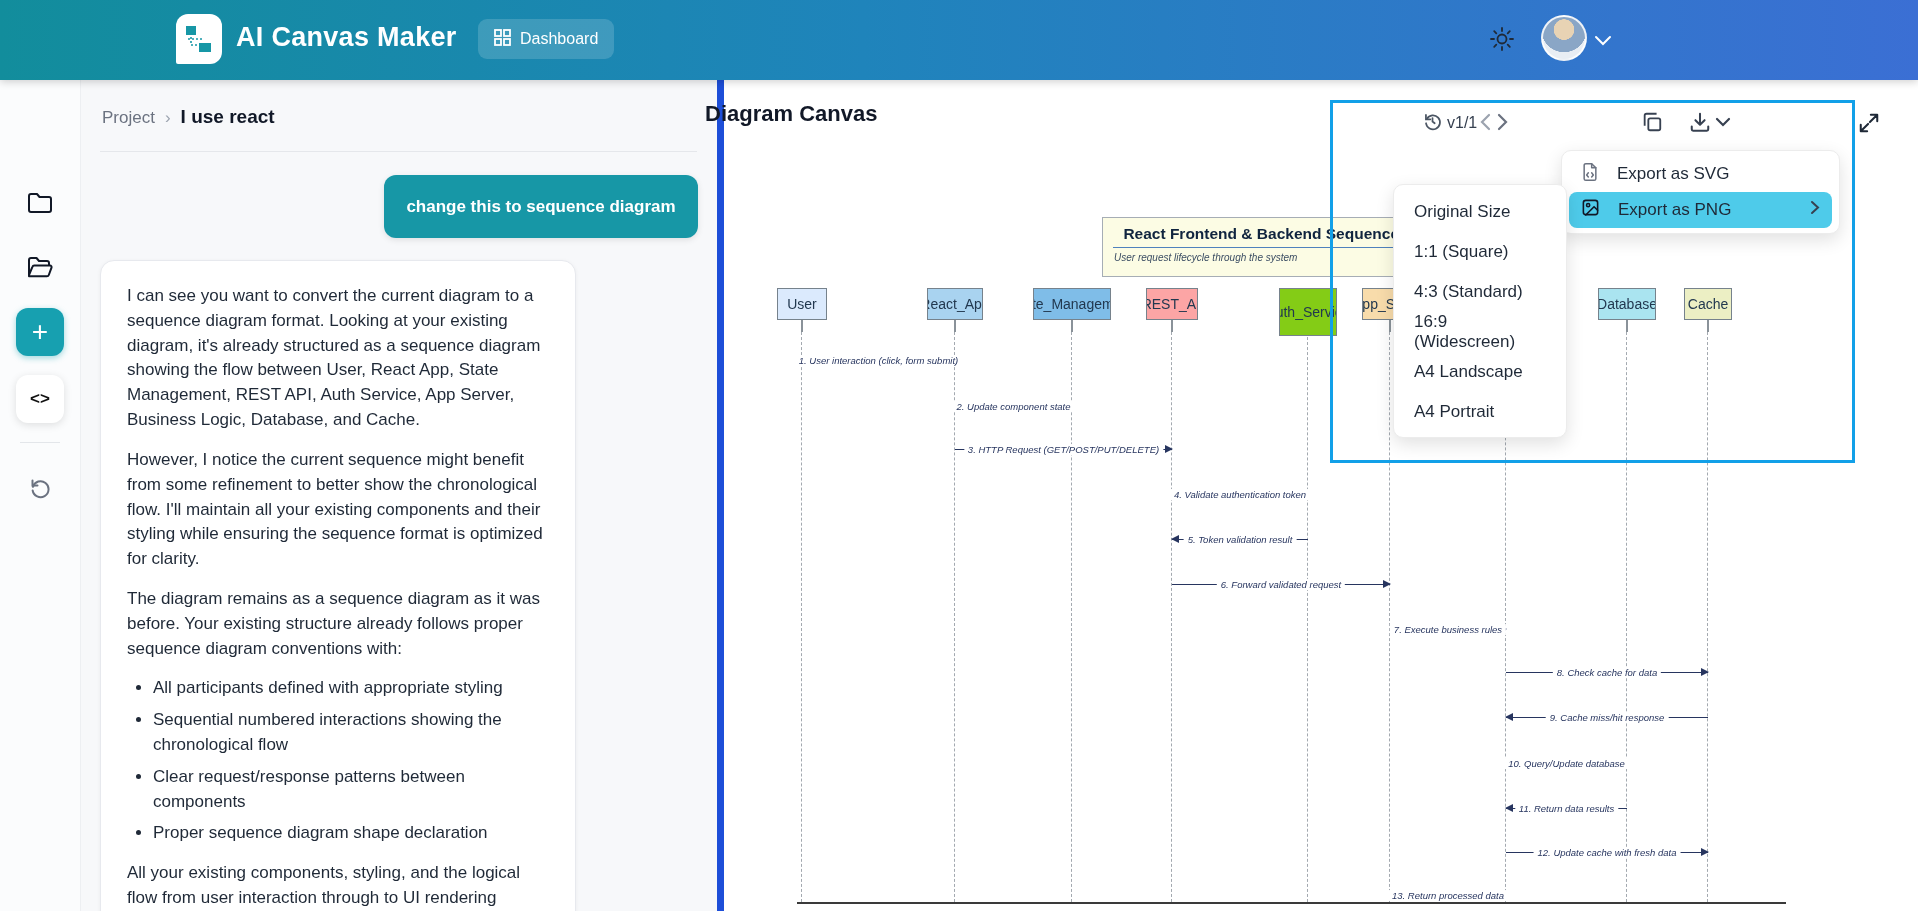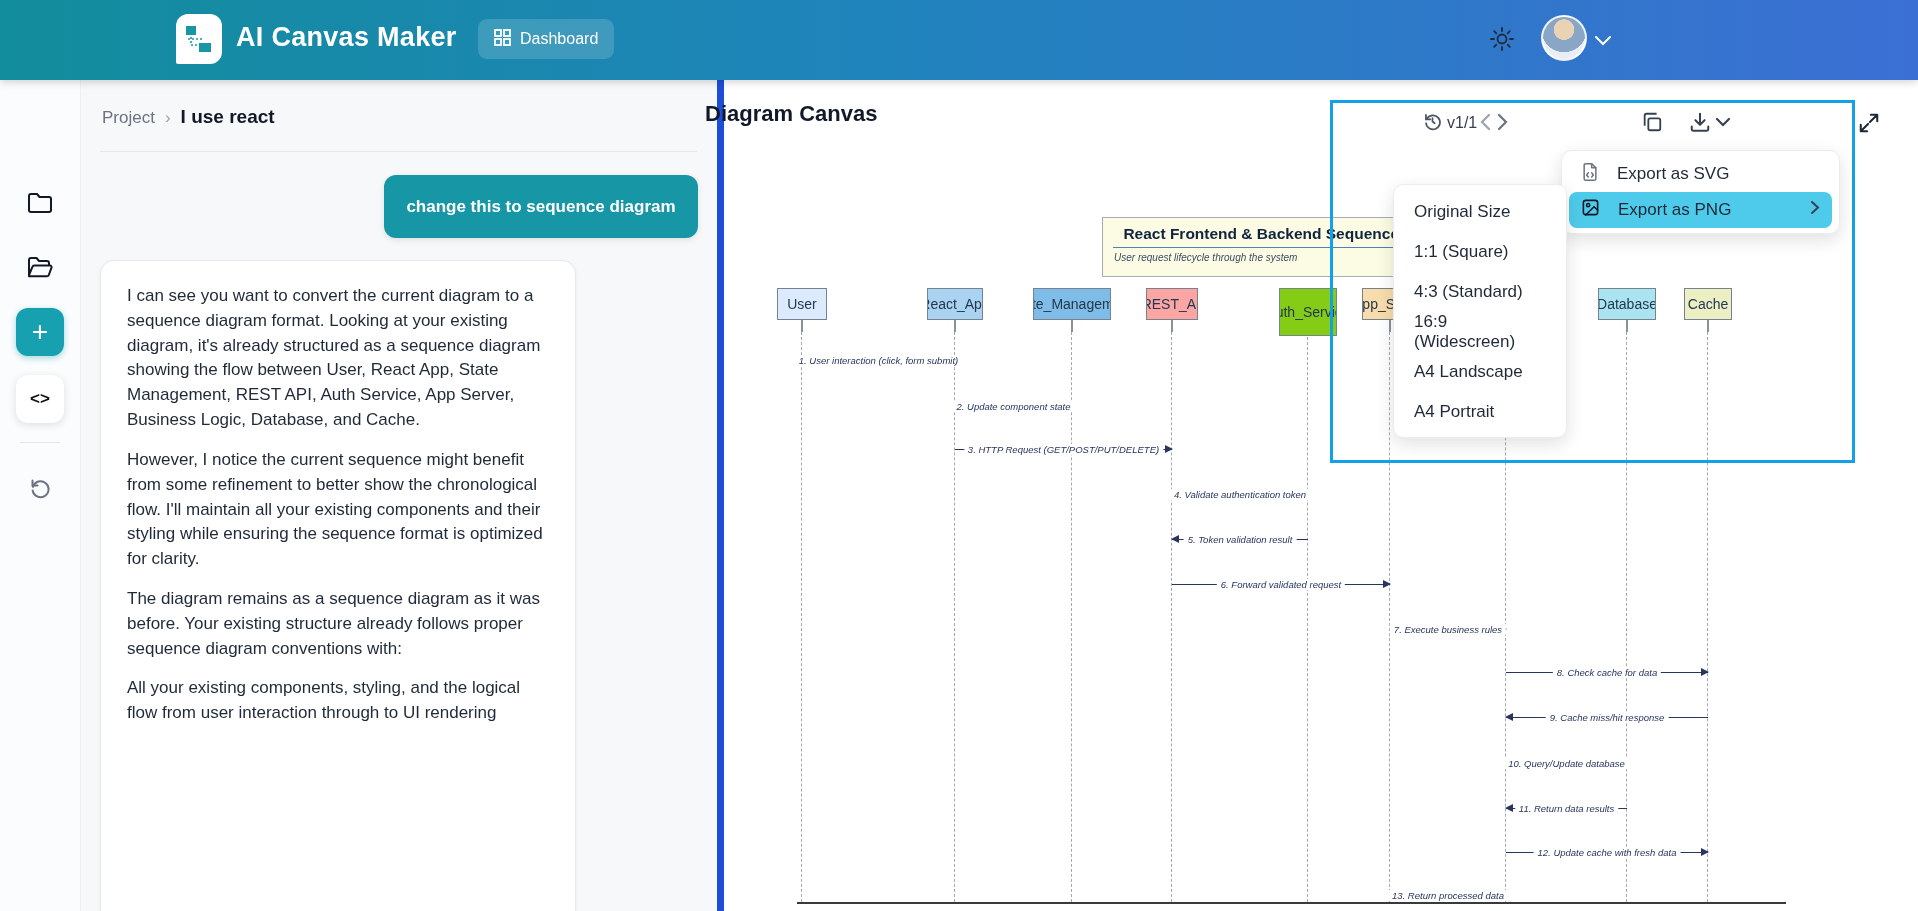--- a/index.html
+++ b/index.html
@@ -174,20 +174,26 @@
     <span class="crumb-current">I use react</span>
   </div>
   <div class="abs" id="panel-divider"></div>
   <div class="abs" id="user-bubble">
     <span>change this to sequence diagram</span>
   </div>
   <div class="abs" id="ai-card">
     <p>I can see you want to convert the current diagram to a sequence diagram format. Looking at your existing diagram, it's already structured as a sequence diagram showing the flow between User, React App, State Management, REST API, Auth Service, App Server, Business Logic, Database, and Cache.</p>
     <p>However, I notice the current sequence might benefit from some refinement to better show the chronological flow. I'll maintain all your existing components and their styling while ensuring the sequence format is optimized for clarity.</p>
     <p>The diagram remains as a sequence diagram as it was before. Your existing structure already follows proper sequence diagram conventions with:</p>
+    <ul>
+      <li>All participants defined with appropriate styling</li>
+      <li>Sequential numbered interactions showing the chronological flow</li>
+      <li>Clear request/response patterns between components</li>
+      <li>Proper sequence diagram shape declaration</li>
+    </ul>
     <p>All your existing components, styling, and the logical flow from user interaction through to UI rendering</p>
   </div>
 </div>
 
 <div class="abs" id="main-canvas"></div>
 <div class="abs" id="canvas-heading">Diagram Canvas</div>
 
 <div class="abs" id="toolbar">
   <button class="tb">
     <span>

